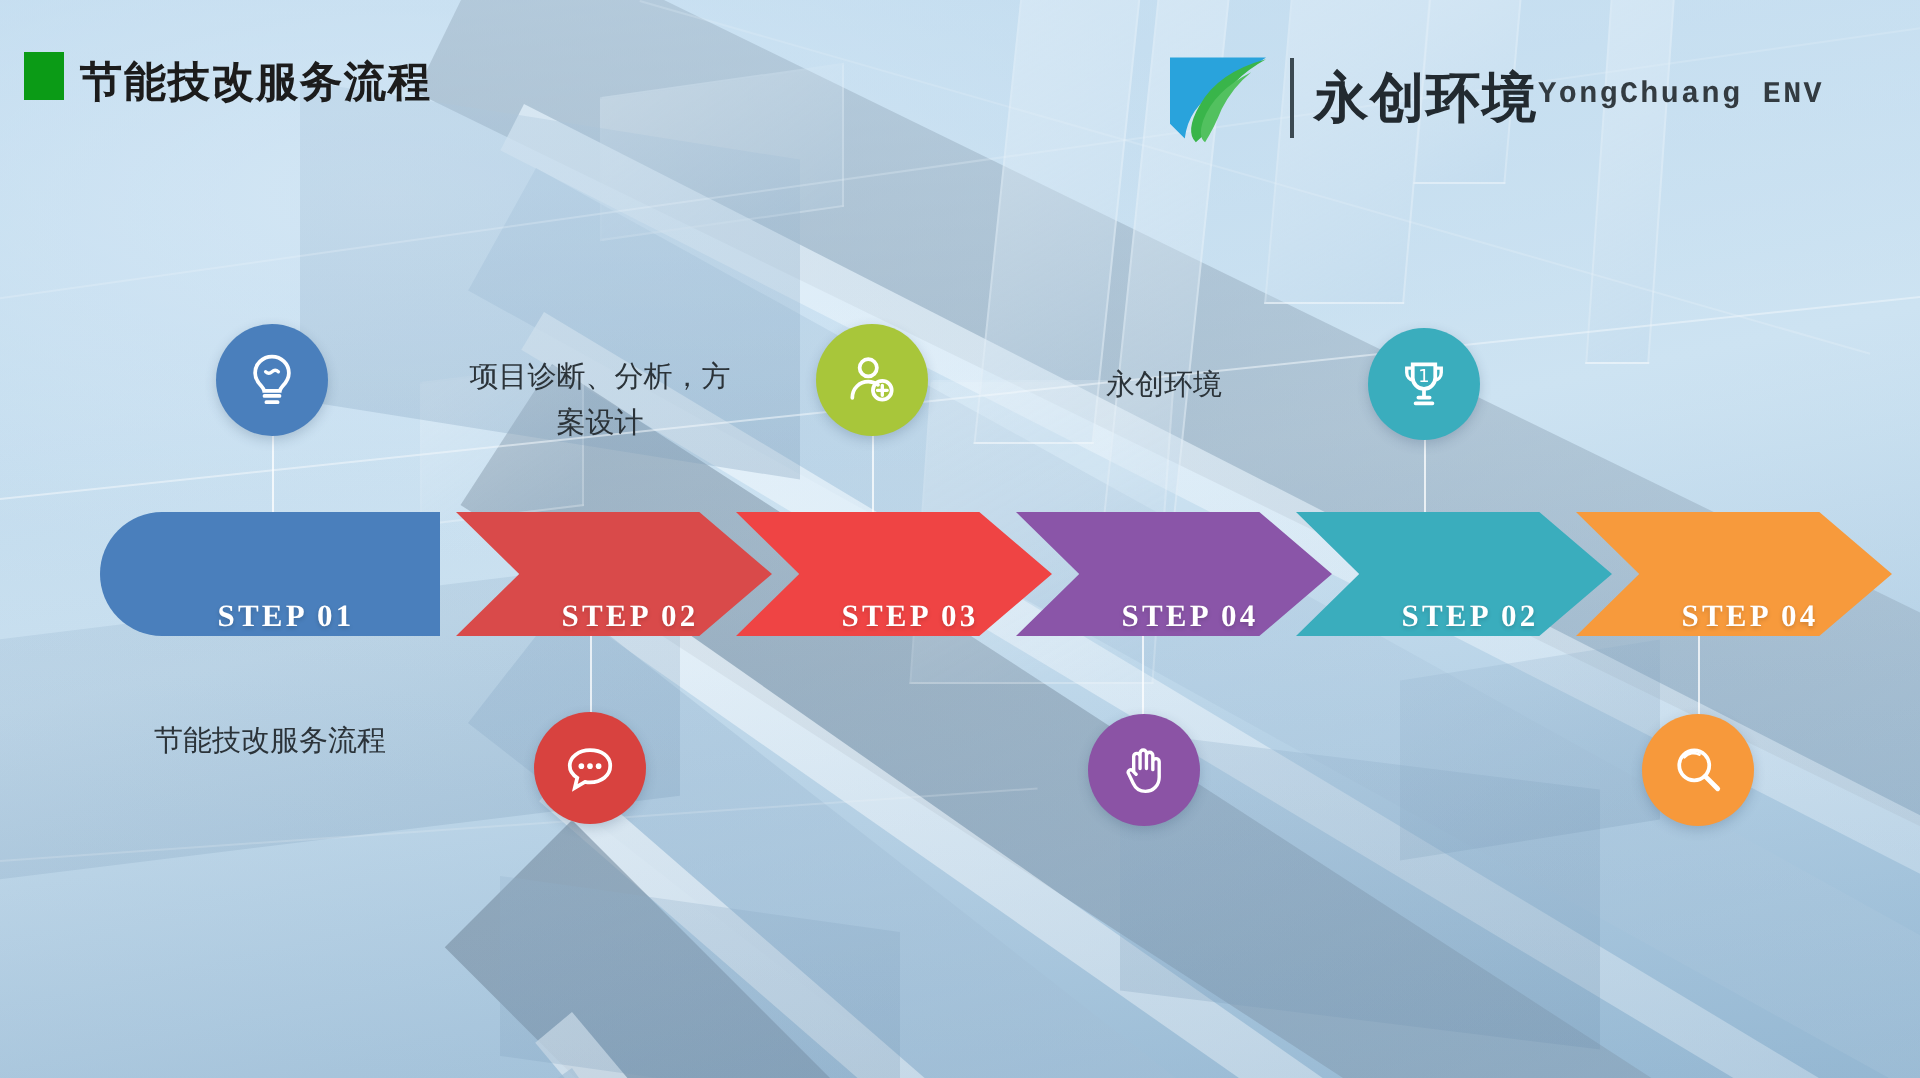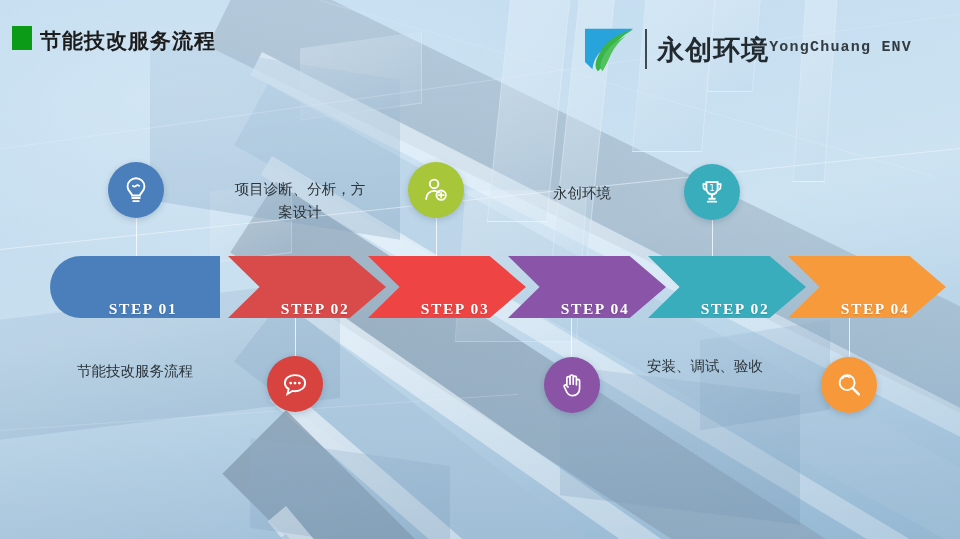--- a/index.html
+++ b/index.html
@@ -298,16 +298,15 @@
   </div>
 
   <div class="caption" style="left:30px; top:360px; width:210px;">节能技改服务流程</div>
 
   <div class="caption" style="left:200px; top:178px; width:200px; text-align:center;">项目诊断、分析，方
 案设计</div>
 
 
   <div class="caption" style="left:512px; top:182px; width:140px;">永创环境</div>
 
-  <div class="caption" style="left:620px; top:355px; width:170px;">安装、调试、验收</div>
 
 
 </div>
 
 </body></html>

